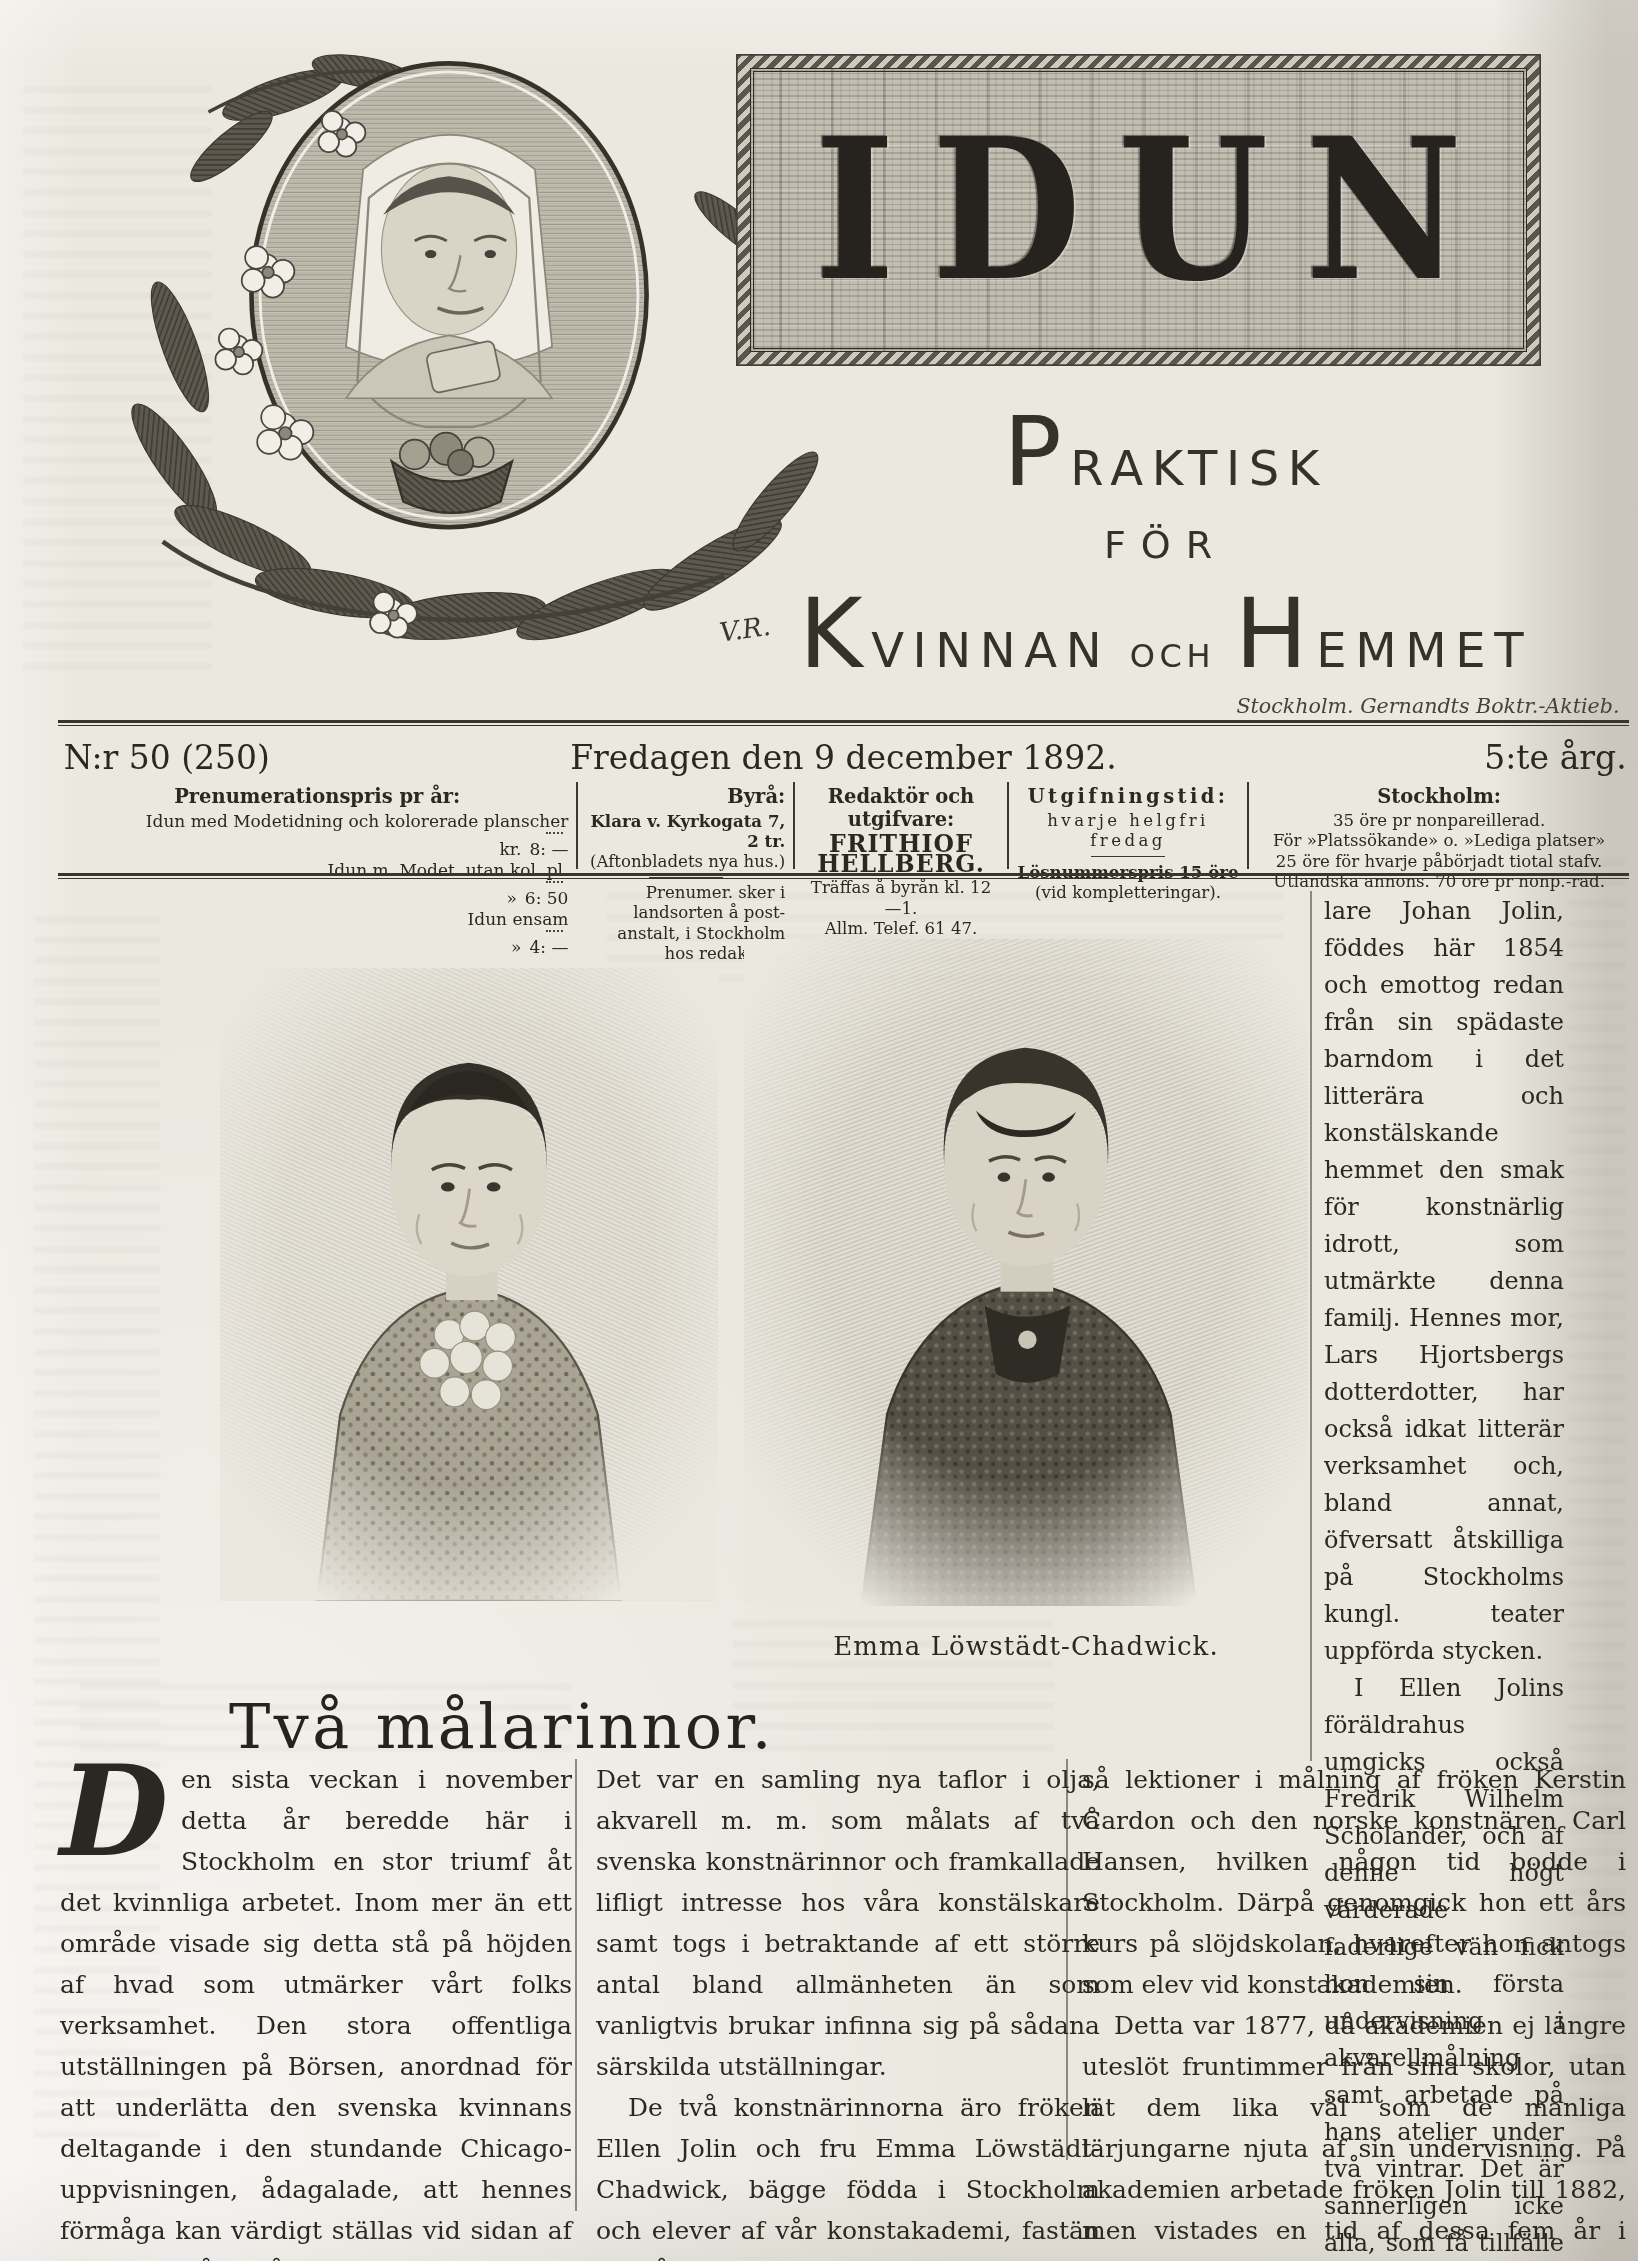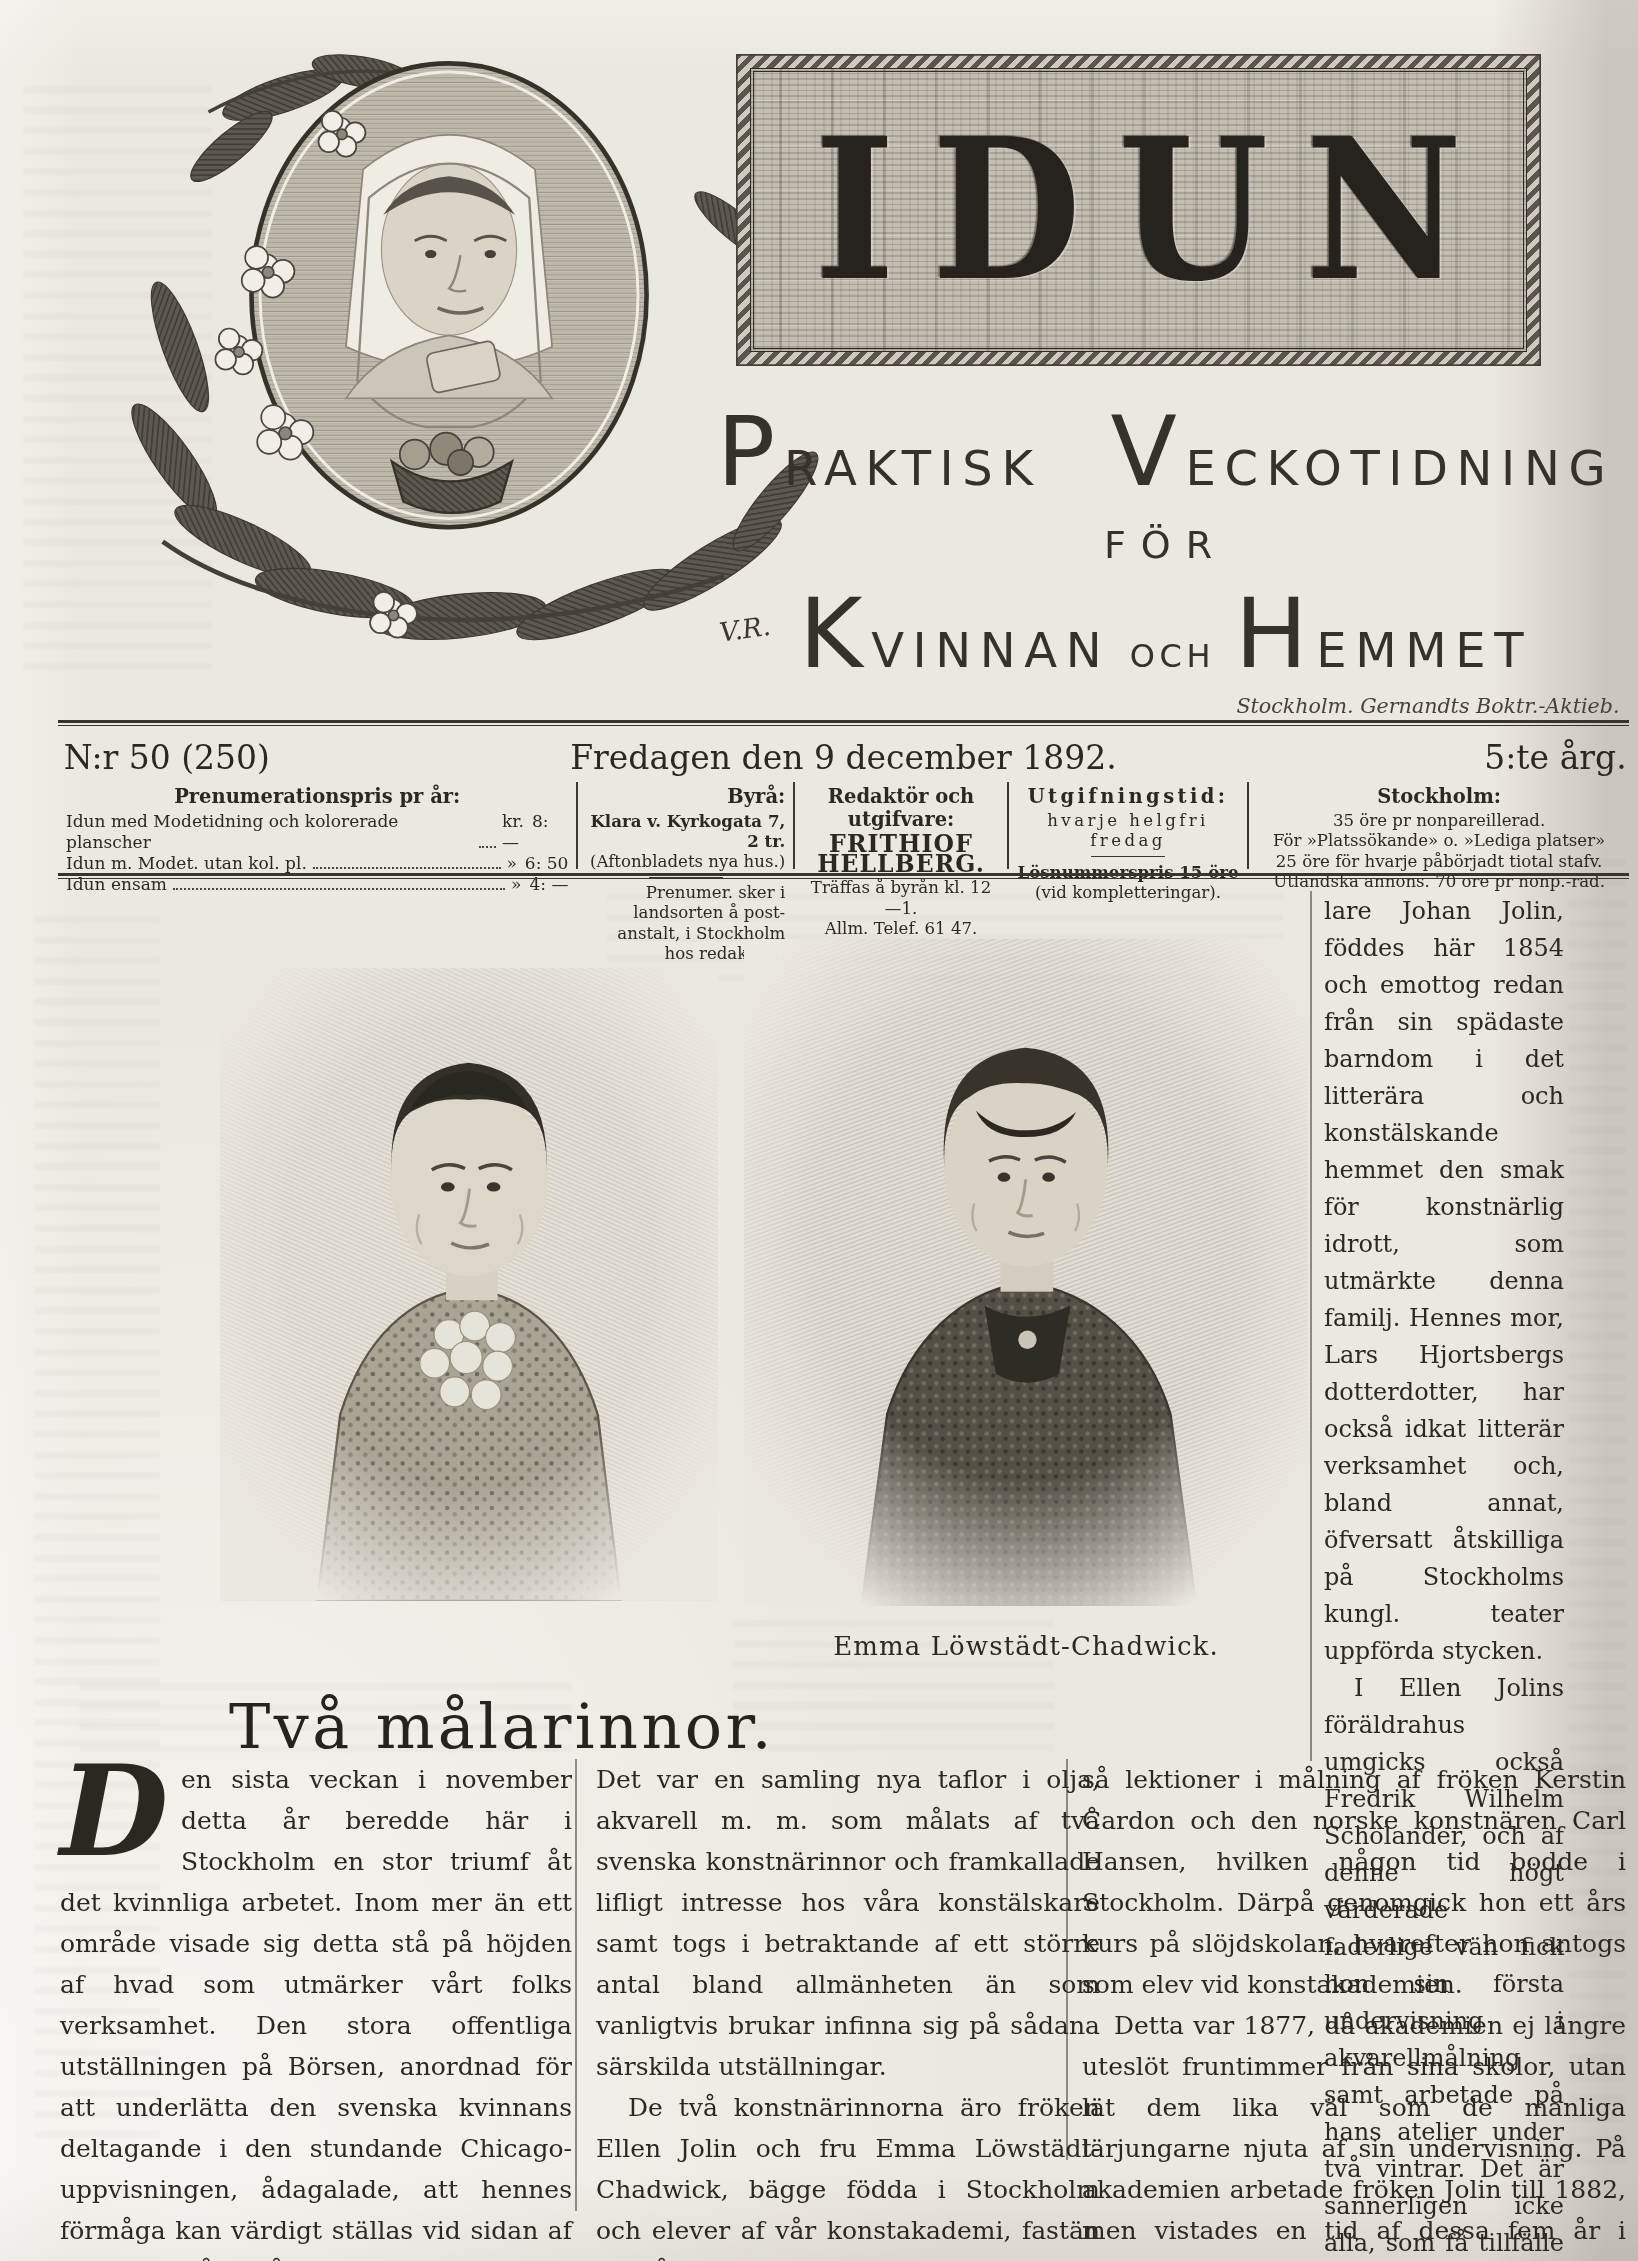--- a/index.html
+++ b/index.html
@@ -48,21 +48,21 @@
   
   .info-row{position:absolute;left:58px;top:782px;width:1571px;height:87px;display:flex;}
   .cell{box-sizing:border-box;padding:3.4px 8px;text-align:center;font-size:16.6px;line-height:20.6px;}
   .cell + .cell{border-left:2.9px double #3b382f;}
   .cell h4{margin:0 0 2.3px;font-size:19.5px;line-height:23px;font-weight:700;}
   .c-sub{width:33%;text-align:left;}
   .c-bur{width:13.8%;text-align:right;}
   .c-ed{width:13.6%;}
   .c-utg{width:15.3%;}
   .c-ann{width:24.3%;}
-  .sub-row{display:flex;align-items:flex-end;font-size:17px;line-height:21px;}
+  .sub-row{display:flex;align-items:flex-end;font-size:17px;line-height:21px;flex-direction:column;}
   .sub-row .lbl{white-space:normal;text-align:left;}
   .dots{flex:1;border-bottom:2.3px dotted #4a463d;margin:0 5.7px 5.2px;min-width:17px;}
   .unit{margin-right:8px;}
   .ed-name{font-size:23.5px;font-weight:700;letter-spacing:1.1px;margin:1.1px 0 3.4px;}
   .spaced{letter-spacing:3.4px;}
   .mini-rule{width:74px;border-top:1.7px solid #3b382f;margin:4.6px auto;}
   .bold{font-weight:700;}
   
   .side-col{position:absolute;left:1324px;top:893px;width:240px;font-size:24px;line-height:37px;
     text-align:justify;}
@@ -197,21 +197,20 @@
 
   <div class="idun-outer">
     <div class="idun-inner">
       <div class="idun-title">IDUN</div>
     </div>
   </div>
 
   <div class="tagline">
     <div class="tag-row1">
       <span class="tag-word"><span class="cap">P</span><span>RAKTISK</span></span>
-      <span class="tag-word"><span class="cap">V</span><span>ECKOTIDNING</span></span>
     </div>
     <div class="tag-for">FÖR</div>
     <div class="tag-row3">
       <span class="tag-word"><span class="cap">K</span><span>VINNAN</span></span>
       <span class="tag-och">OCH</span>
       <span class="tag-word"><span class="cap">H</span><span>EMMET</span></span>
     </div>
   </div>
 
   <div class="printer">Stockholm. Gernandts Boktr.-Aktieb.</div>

